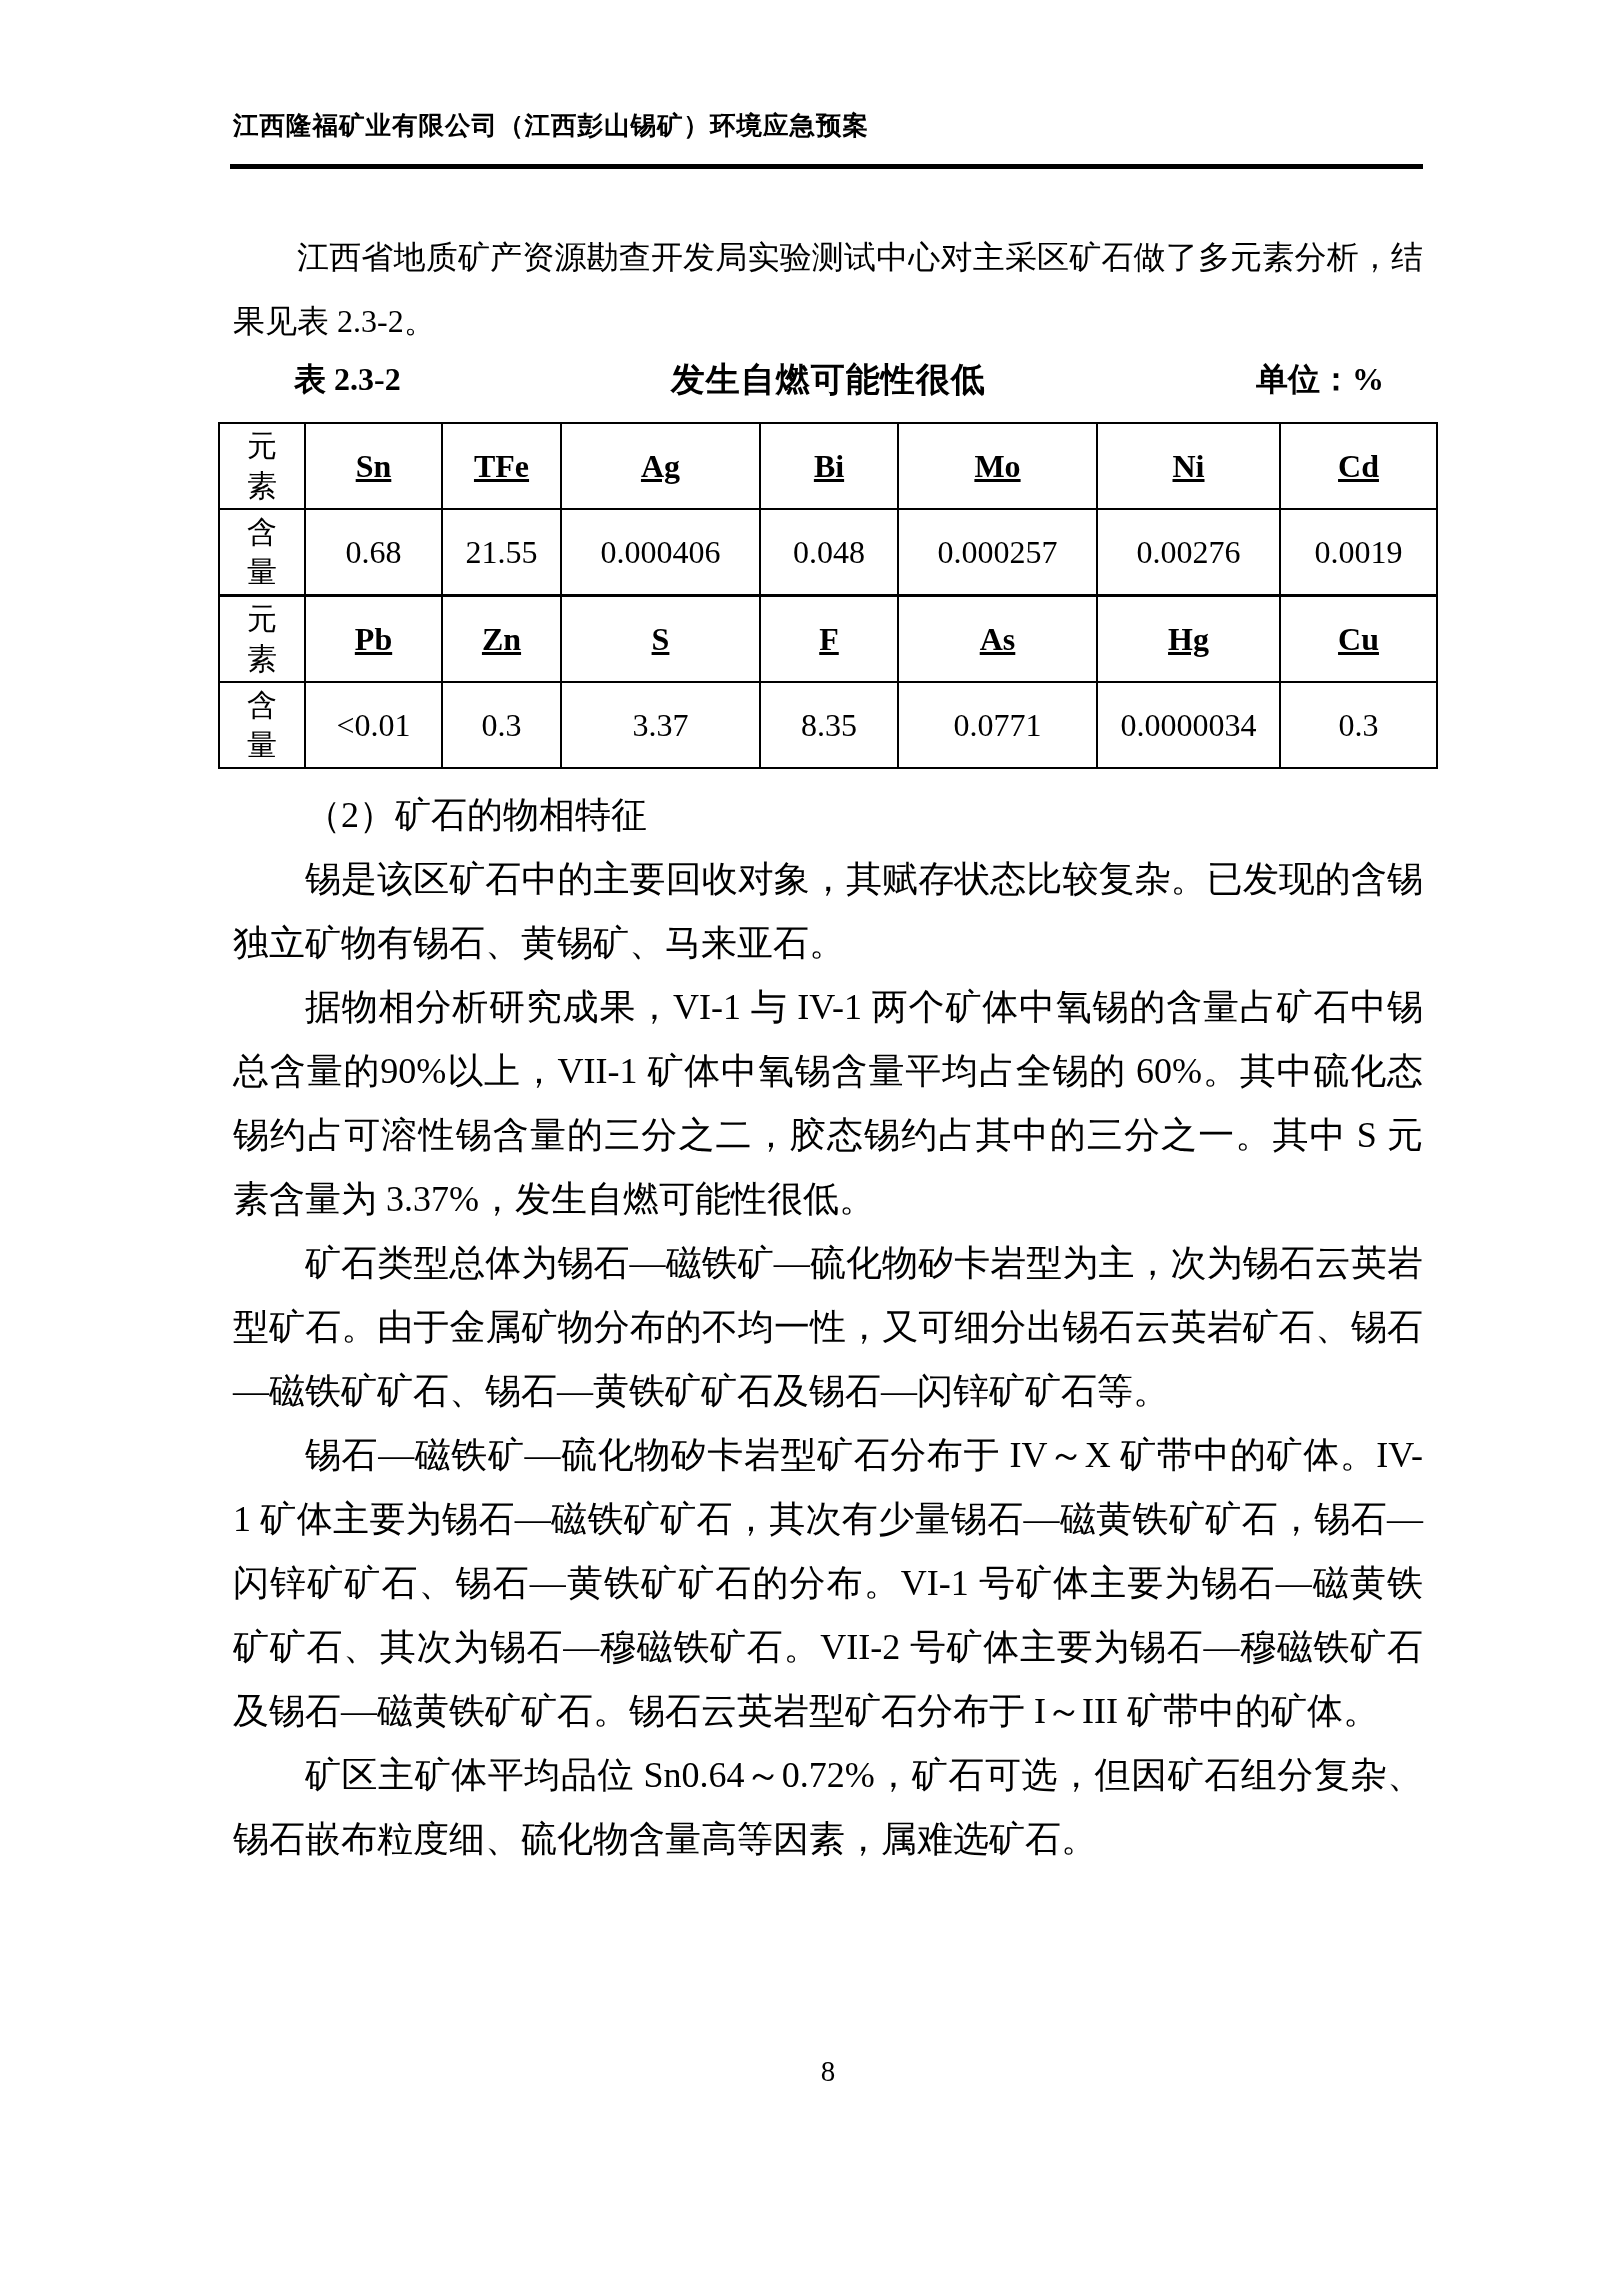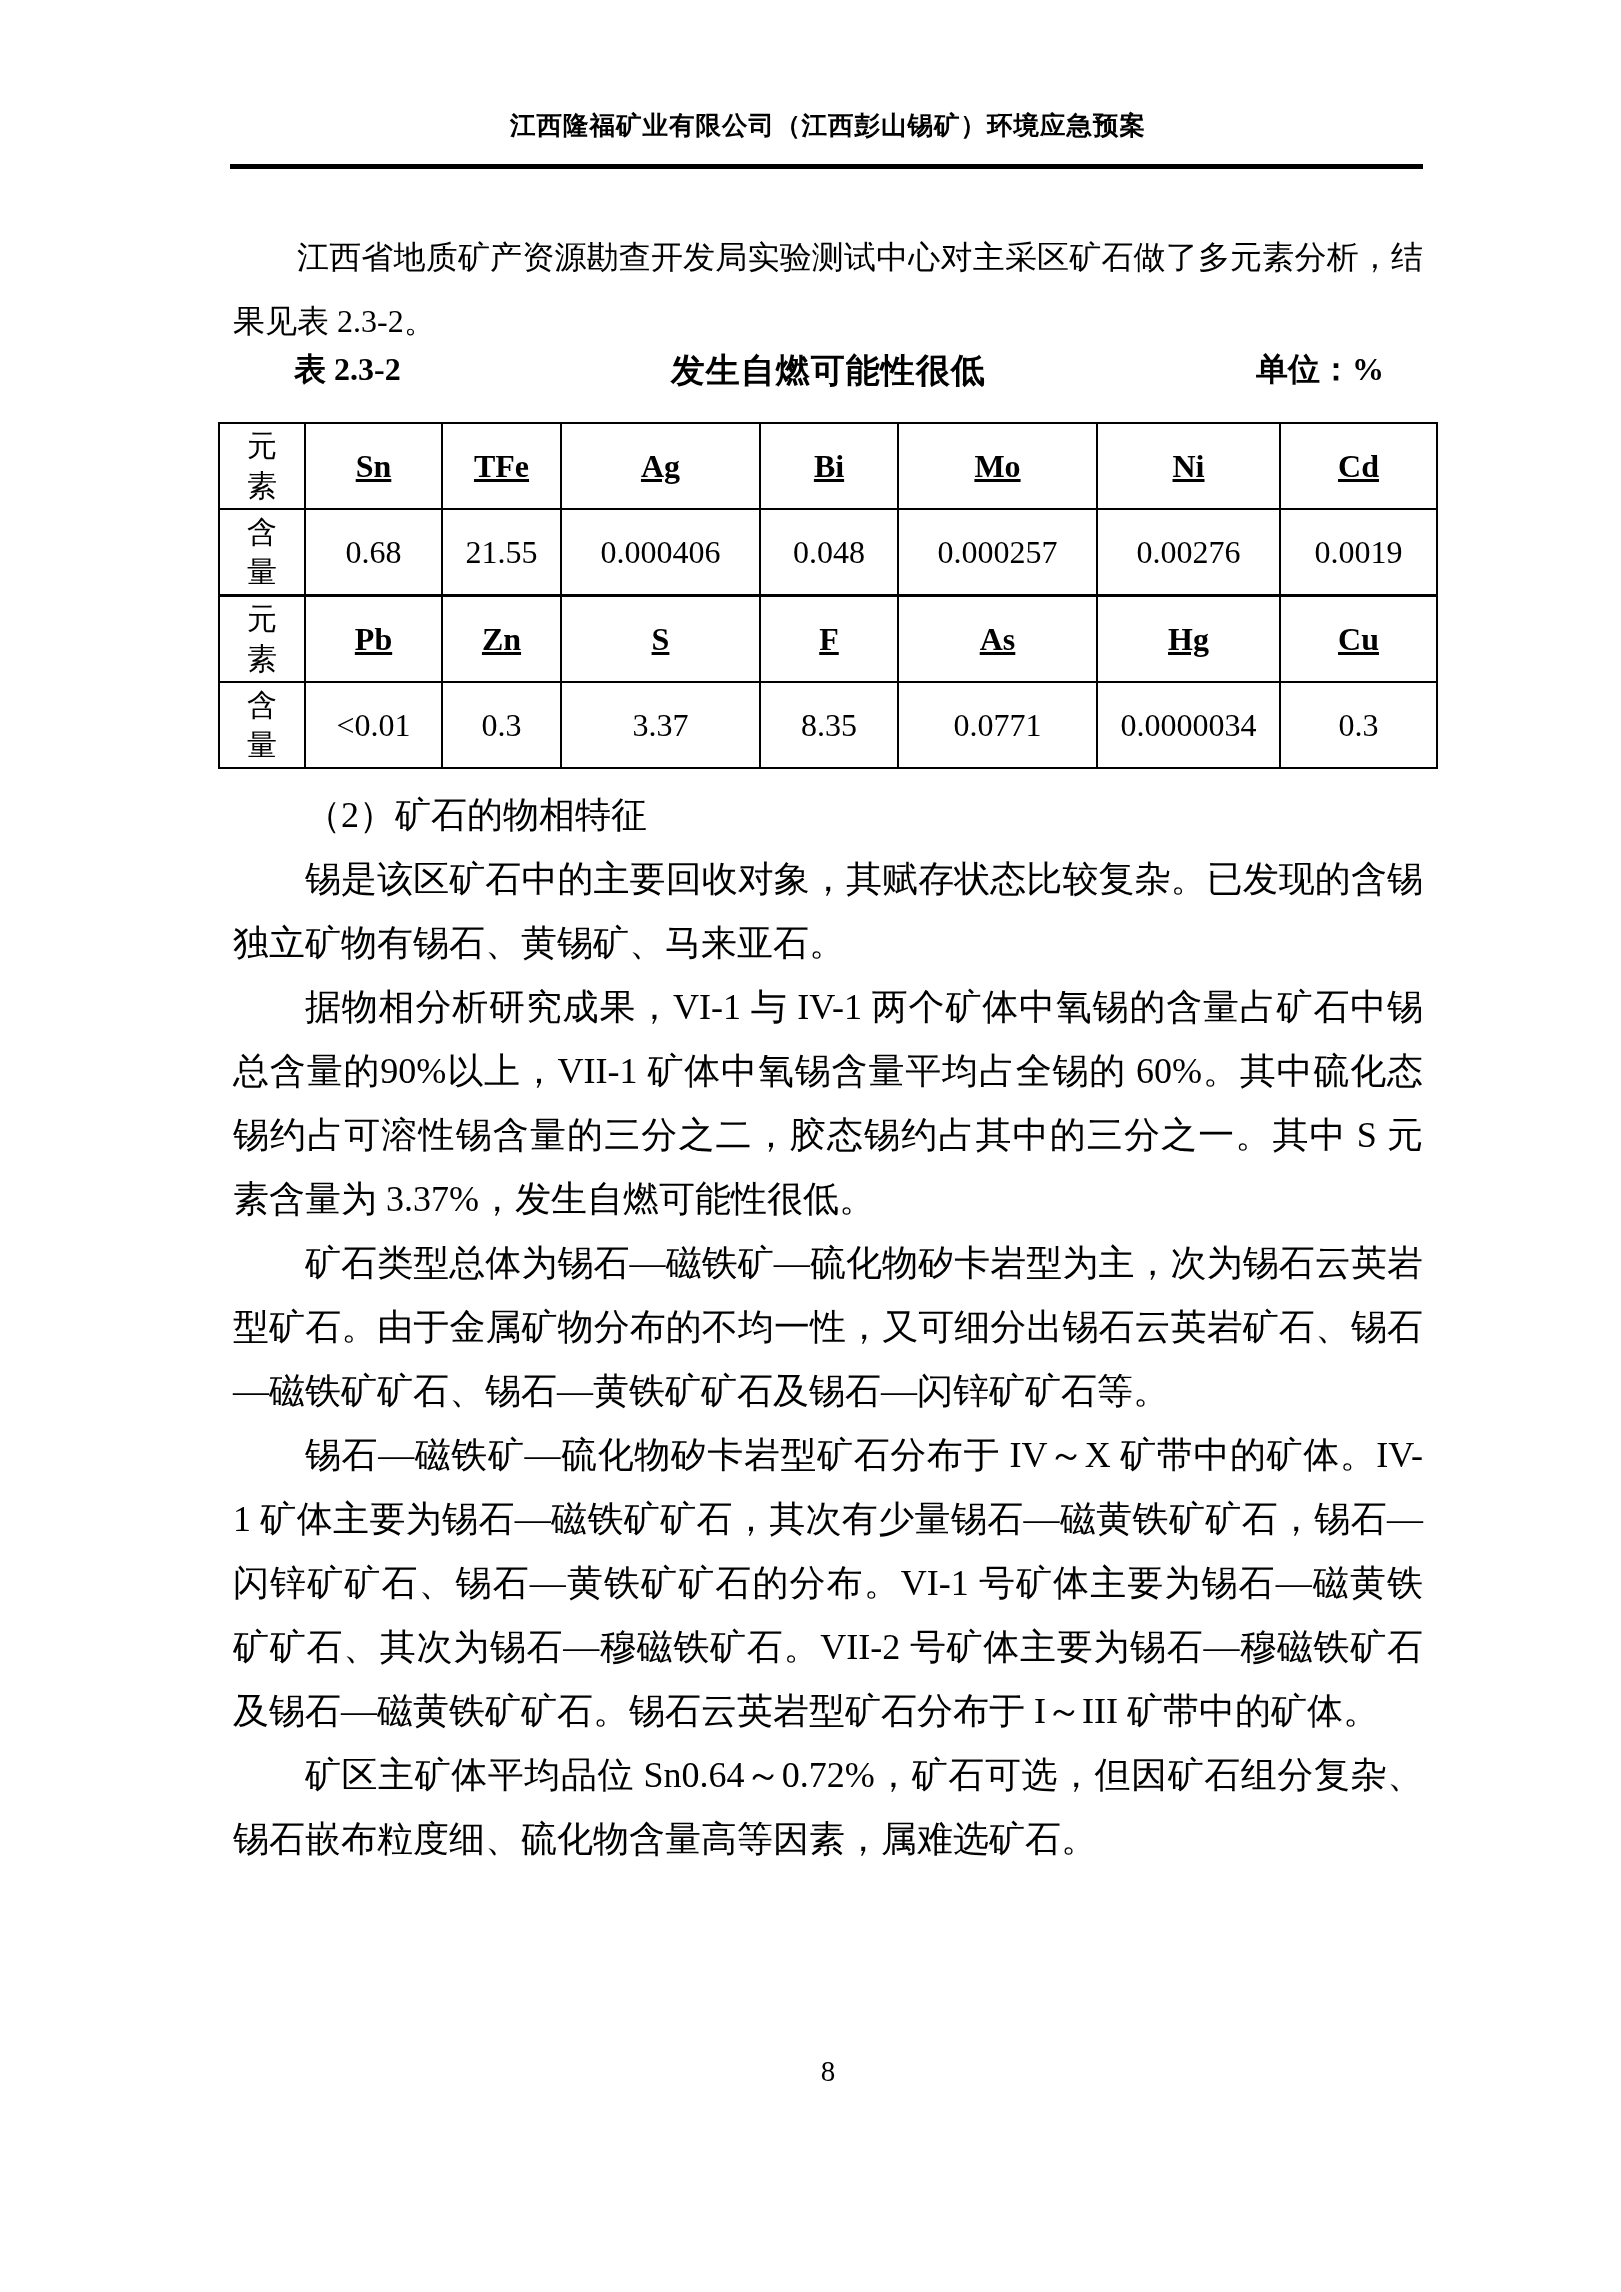--- a/index.html
+++ b/index.html
@@ -16,21 +16,21 @@
     font-family: "Liberation Serif", "DejaVu Serif", serif;
     overflow: hidden;
   }
 
   
   .doc-header {
     position: absolute;
     top: 108px;
     left: 233px;
     width: 1190px;
-    text-align: center;
+    text-align: left;
     font-family: "Liberation Sans", "DejaVu Sans", sans-serif;
     font-weight: bold;
     font-size: 25.5px;
     letter-spacing: 1px;
     white-space: nowrap;
   }
   .header-rule {
     position: absolute;
     top: 164px;
     left: 230px;
@@ -55,20 +55,21 @@
   }
 
   
   .caption-row {
     position: absolute;
     top: 348px;
     left: 233px;
     width: 1190px;
     height: 63px;
     display: flex;
+    align-items: center;
     justify-content: space-between;
     box-sizing: border-box;
     padding-left: 61px;
     padding-right: 39px;
     font-size: 32px;
   }
   .caption-label { font-weight: bold; }
   .caption-title { font-weight: bold; font-size: 34px; letter-spacing: 1px; }
   .caption-unit  { font-weight: bold; }
 

